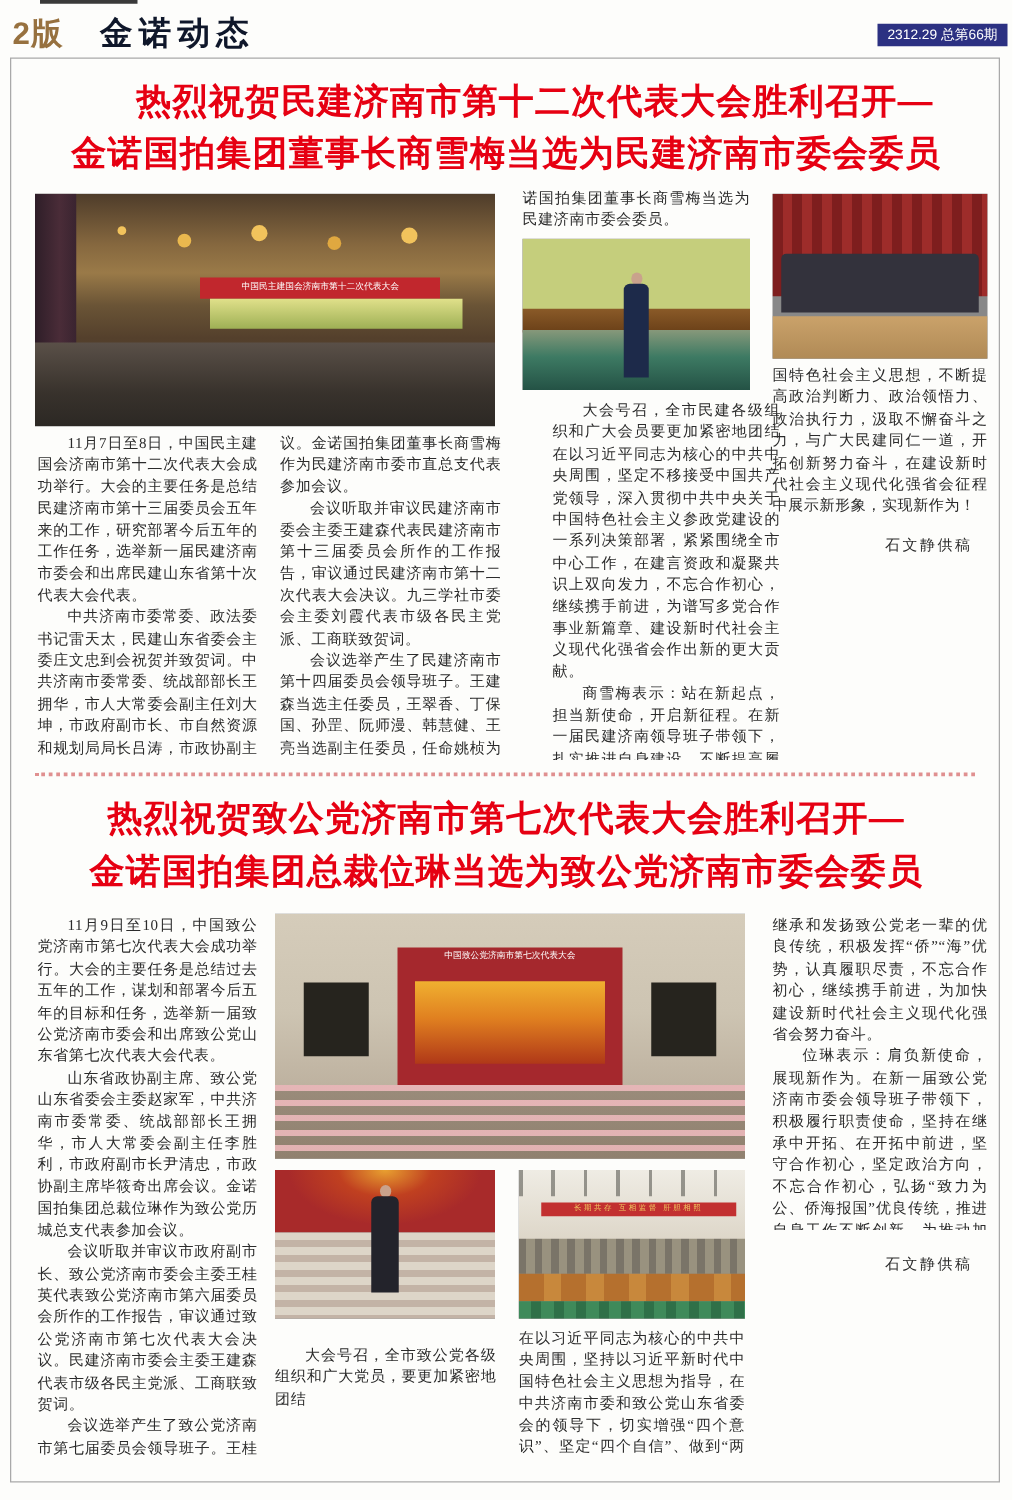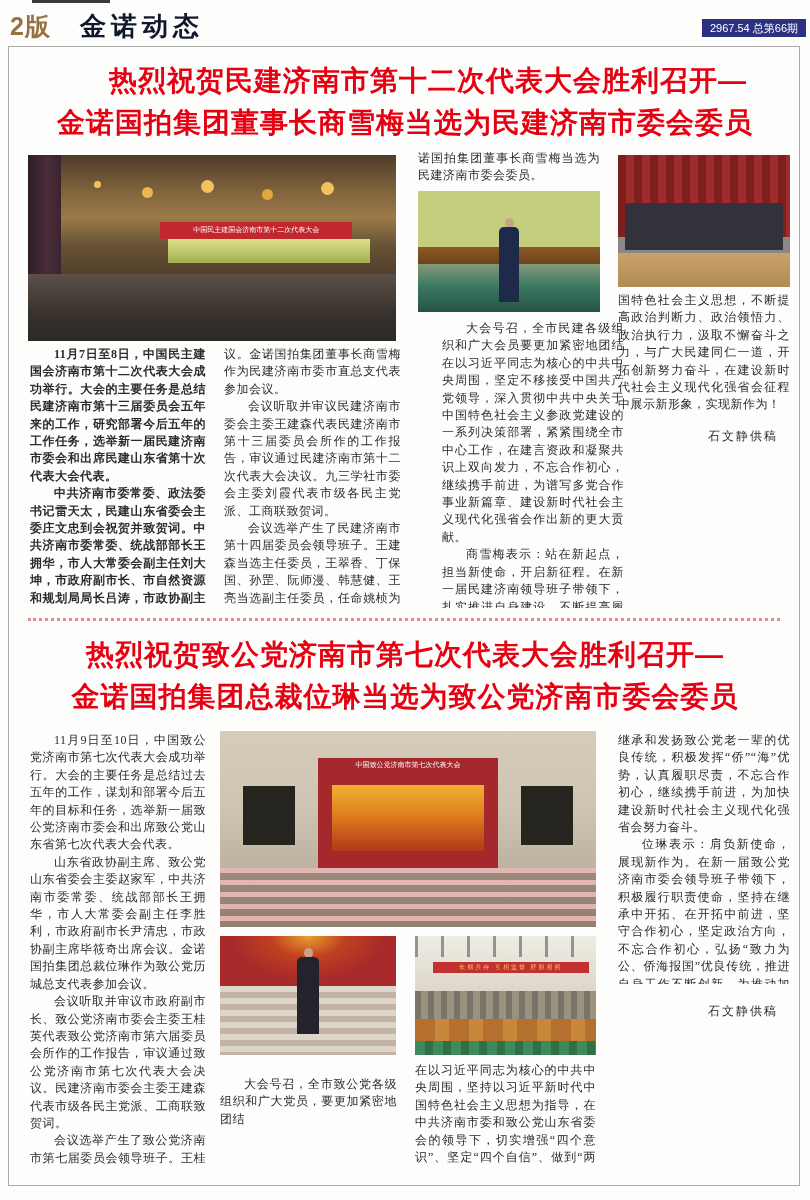--- a/index.html
+++ b/index.html
@@ -100,38 +100,38 @@
     background:repeating-linear-gradient(90deg,#3f8a5a 0 10px,#2f7048 10px 18px); }
 </style>
 </head>
 <body>
 
 <div class="page">
 
   <div class="scan-mark"></div>
   <div class="hdr-label">2版</div>
   <div class="hdr-title">金诺动态</div>
-  <div class="hdr-issue">2967.54 总第66期</div>
+  <div class="hdr-issue">2312.29 总第66期</div>
   <div class="content-border"></div>
 
   <div class="headline" style="top:62px;padding-left:46px;">热烈祝贺民建济南市第十二次代表大会胜利召开—</div>
   <div class="headline" style="top:104px;">金诺国拍集团董事长商雪梅当选为民建济南市委会委员</div>
 
   <div class="photo" style="left:28px; top:155px; width:368px; height:186px;">
     <div class="layer pa-bg"></div>
     <div class="layer pa-curtain"></div>
     <span class="layer pa-chand"></span>
     <div class="layer pa-banner">
       <span class="banner-text">中国民主建国会济南市第十二次代表大会</span>
     </div>
     <div class="layer pa-stage"></div>
     <div class="layer pa-aud"></div>
   </div>
 
-  <div class="col" style="left:30px; top:346px; width:176px; height:262px;font-weight:bold;">
+  <div class="col" style="left:30px; top:346px; width:176px; height:262px;">
     <p class="ind">11月7日至8日，中国民主建国会济南市第十二次代表大会成功举行。大会的主要任务是总结民建济南市第十三届委员会五年来的工作，研究部署今后五年的工作任务，选举新一届民建济南市委会和出席民建山东省第十次代表大会代表。</p>
     <p class="ind">中共济南市委常委、政法委书记雷天太，民建山东省委会主委庄文忠到会祝贺并致贺词。中共济南市委常委、统战部部长王拥华，市人大常委会副主任刘大坤，市政府副市长、市自然资源和规划局局长吕涛，市政协副主席毕筱奇出席会</p>
   </div>
 
   <div class="col" style="left:224px; top:346px; width:177px; height:262px;">
     <p>议。金诺国拍集团董事长商雪梅作为民建济南市委市直总支代表参加会议。</p>
     <p class="ind">会议听取并审议民建济南市委会主委王建森代表民建济南市第十三届委员会所作的工作报告，审议通过民建济南市第十二次代表大会决议。九三学社市委会主委刘霞代表市级各民主党派、工商联致贺词。</p>
     <p class="ind">会议选举产生了民建济南市第十四届委员会领导班子。王建森当选主任委员，王翠香、丁保国、孙罡、阮师漫、韩慧健、王亮当选副主任委员，任命姚桢为秘书长。金</p>
   </div>
 

